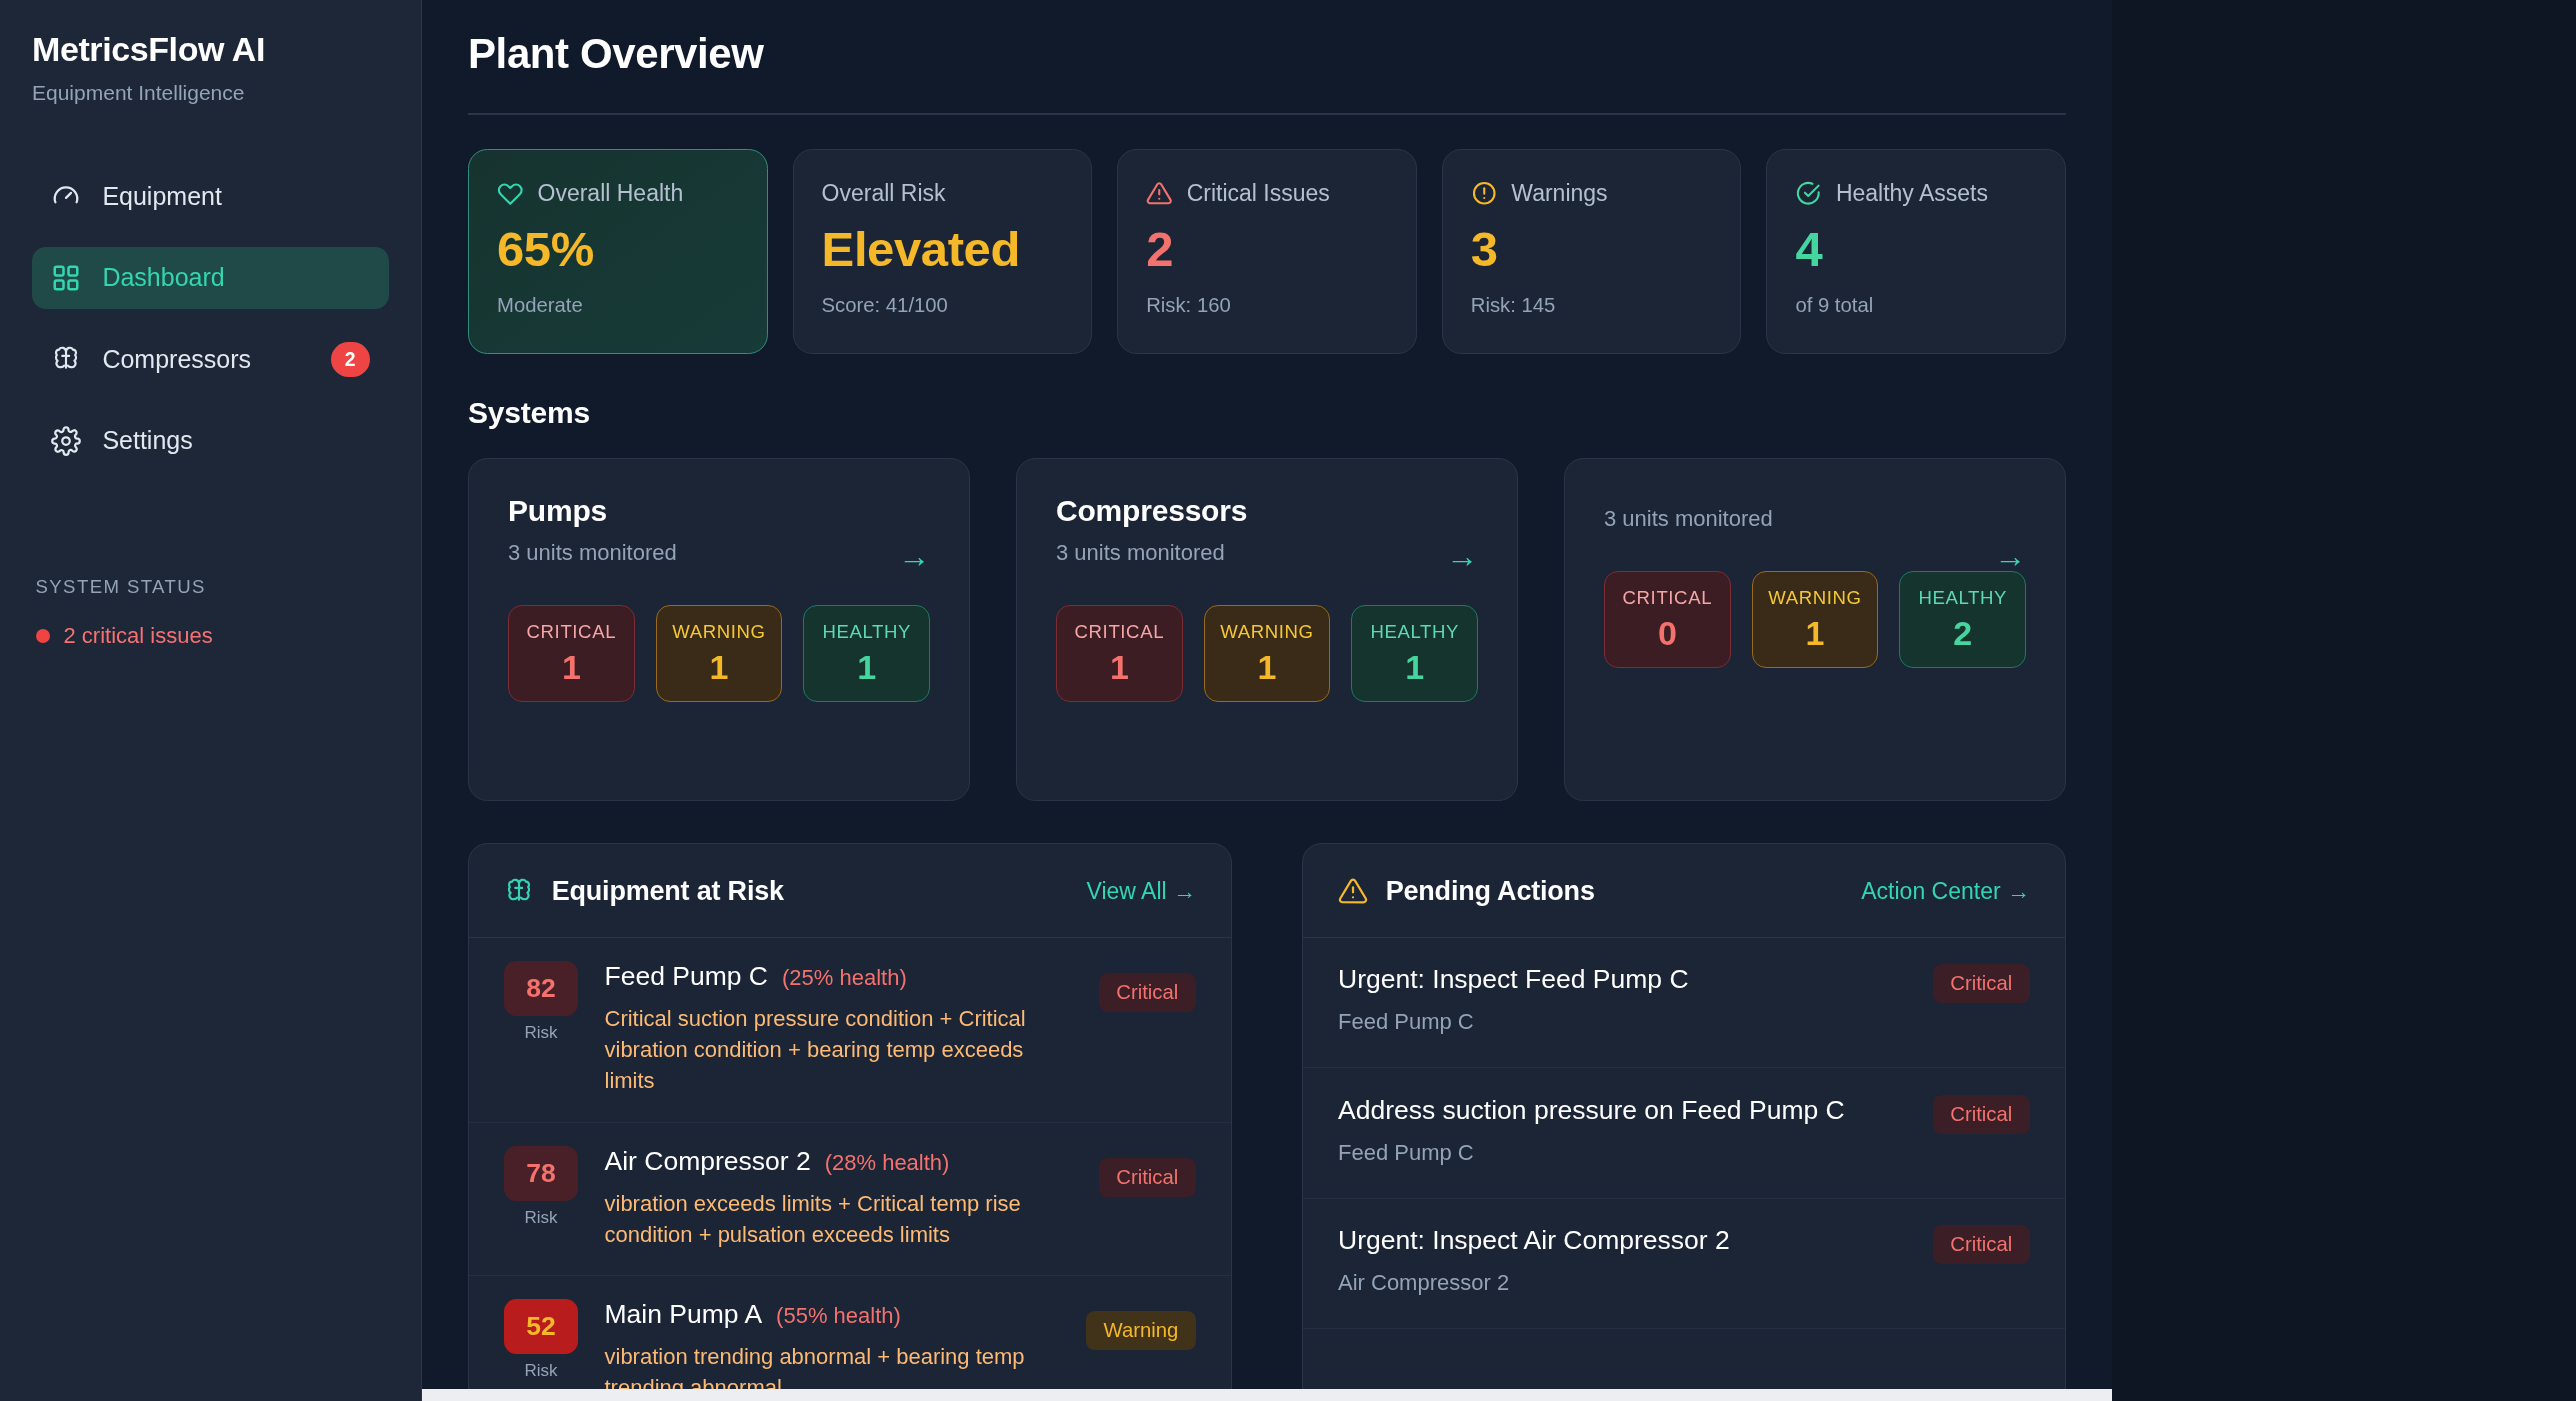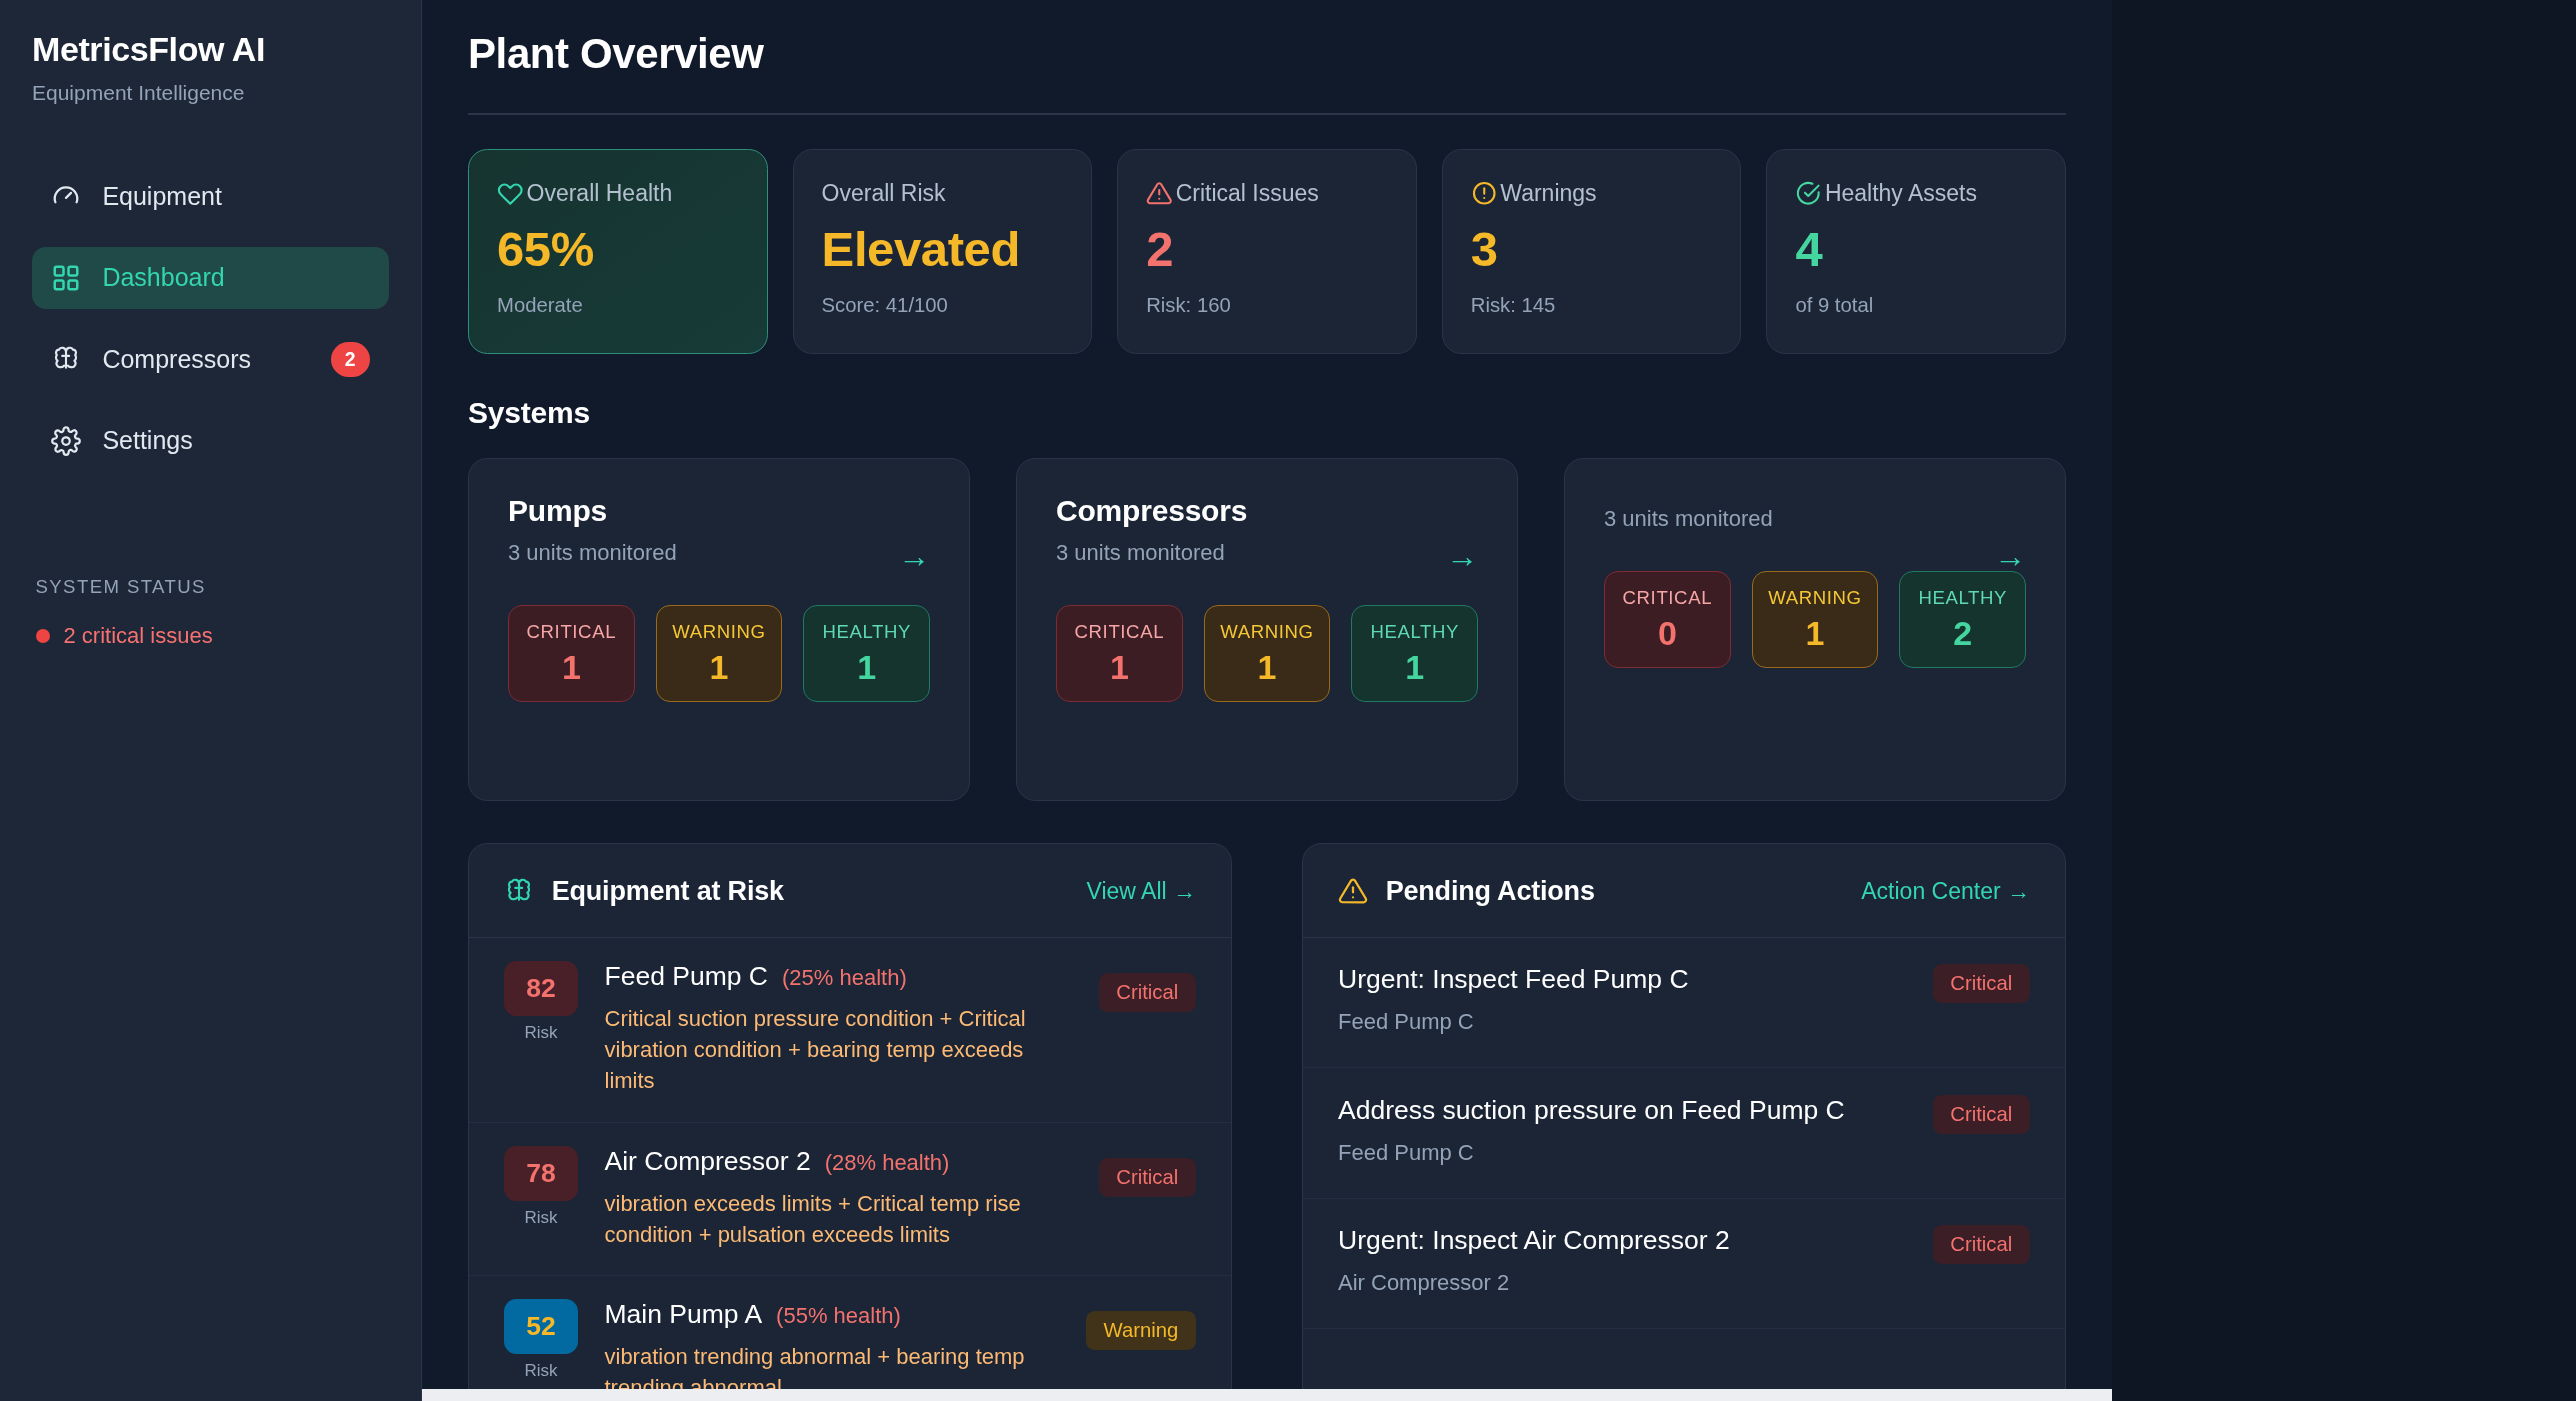--- a/index.html
+++ b/index.html
@@ -72,21 +72,21 @@
   .kpi-card {
     flex: 1; height: 205px;
     border-radius: 19.4px; background: #1b2536;
     border: 1.8px solid #2a3547;
     padding: 30px 28px;
   }
   .kpi-card.accent {
     background: linear-gradient(145deg, #16332f 0%, #173b38 100%);
     border-color: #2f8f7d;
   }
-  .kpi-head { display: flex; align-items: flex-end; gap: 3px; }
+  .kpi-head { display: flex; align-items: flex-end; gap: 14px; }
   .kpi-label { font-size: 23px; color: #b4c0d0; }
   .kpi-value { font-size: 49px; font-weight: 700; margin-top: 14px; letter-spacing: -0.4px; }
   .kpi-sub { font-size: 20.3px; color: #94a3b8; margin-top: 17.7px; }
   .c-amber { color: #f5b829; }
   .c-red   { color: #f4726d; }
   .c-green { color: #45d6a0; }
 
   
   .section-title {
     font-size: 30px; font-weight: 700; color: #ffffff; margin-top: 42px; letter-spacing: -0.2px;
@@ -144,21 +144,21 @@
     padding: 23px 35px 25px 35px;
     border-bottom: 1.8px solid #242f42;
   }
   .risk-chip { flex: 0 0 74px; display: flex; flex-direction: column; align-items: center; }
   .risk-num {
     width: 74px; height: 55px; border-radius: 12.4px;
     display: flex; align-items: center; justify-content: center;
     font-size: 26.5px; font-weight: 700;
   }
   .risk-num.crit { background: #4a2028; color: #f4726d; }
-  .risk-num.warn { background: #0369a1; color: #f5b829; }
+  .risk-num.warn { background: #b91c1c; color: #f5b829; }
   .risk-cap { font-size: 17px; color: #94a3b8; margin-top: 7px; }
   .eq-body { flex: 1; min-width: 0; }
   .eq-name-line { display: flex; align-items: baseline; gap: 14px; flex-wrap: wrap; }
   .eq-name { font-size: 26.5px; font-weight: 500; color: #ffffff; }
   .eq-health { font-size: 22px; color: #f4726d; }
   .eq-desc { font-size: 22px; color: #fdba74; margin-top: 11px; line-height: 1.42; max-width: 795px; }
   .eq-badge-wrap { flex: 0 0 auto; padding-top: 12.4px; }
   .tag {
     display: inline-block; padding: 8px 17.7px; border-radius: 8.8px;
     font-size: 20.3px; font-weight: 500;

